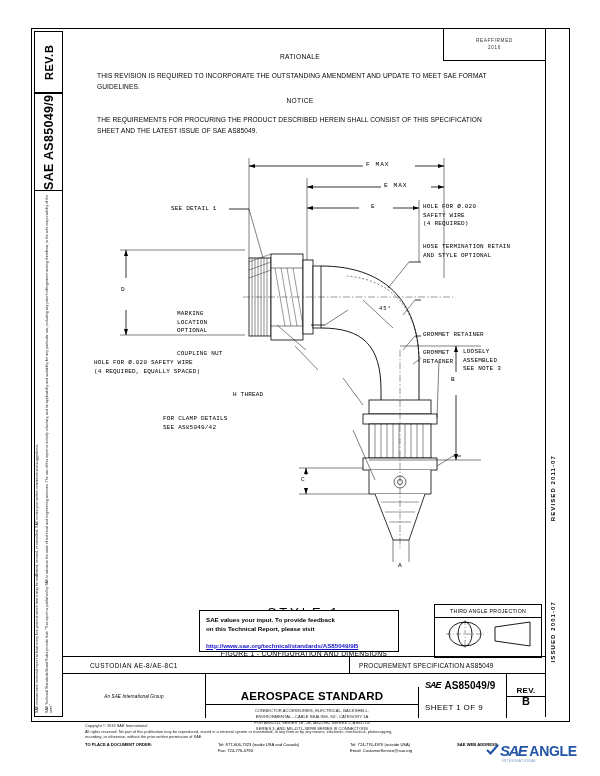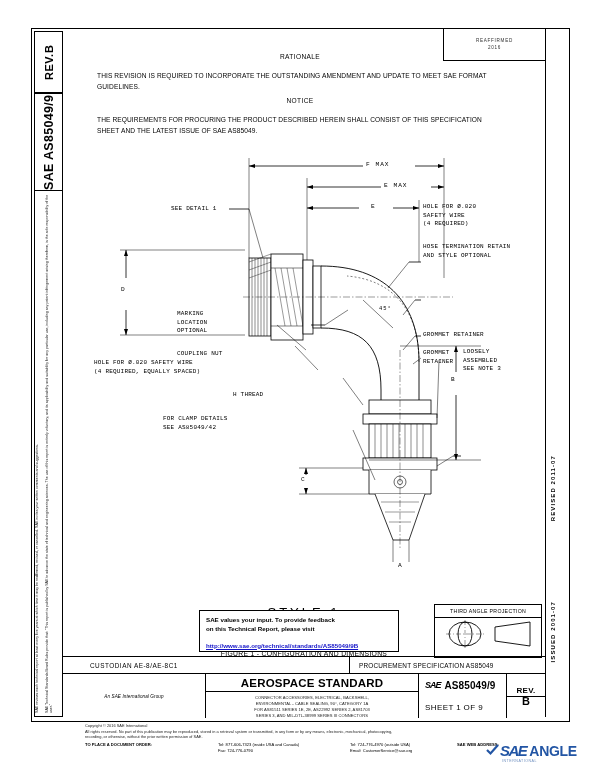--- a/index.html
+++ b/index.html
@@ -74,21 +74,21 @@
   #custodian-row{position:absolute;left:63px;top:656px;width:482px;height:17px;border-top:1.3px solid #000;}
   #custodian-text{position:absolute;left:27px;top:4.5px;font-size:6.4px;letter-spacing:.5px;}
   #proc-text{position:absolute;left:296px;top:4.5px;font-size:6.4px;letter-spacing:.2px;}
   #custodian-div{position:absolute;left:286px;top:0;width:0;height:17px;border-left:1.3px solid #000;}
 
   #title-block{position:absolute;left:63px;top:673px;width:482px;height:44px;border-top:1.3px solid #000;
     display:flex;}
   .tb-cell{box-sizing:border-box;position:relative;}
   #tb-logo{width:143px;border-right:1.3px solid #000;display:flex;flex-direction:column;
     align-items:center;justify-content:center;}
-  #tb-mid{width:213px;border-right:1.3px solid #000;}
+  #tb-mid{width:213px;border-right:1.3px solid #000;margin-top:13px;}
   #tb-right{width:126px;display:flex;flex-direction:column;}
   #tb-doc{height:22px;border-bottom:0px;display:flex;align-items:center;padding-left:6px;}
   #tb-sheet{height:22px;display:flex;align-items:center;padding-left:6px;}
   #tb-rev{position:absolute;right:0;top:0;width:38px;height:44px;border-left:1.3px solid #000;
     display:flex;flex-direction:column;align-items:center;justify-content:center;}
   #tb-rev-div{position:absolute;right:0;top:22px;width:38px;height:0;border-top:1.3px solid #000;}
 
   .sae-logo{font-weight:bold;font-style:italic;font-size:17px;letter-spacing:-1px;}
   .sae-word{font-style:normal;font-weight:bold;letter-spacing:-1.5px;}
   .aero-word{font-style:italic;font-weight:normal;letter-spacing:-.4px;}

